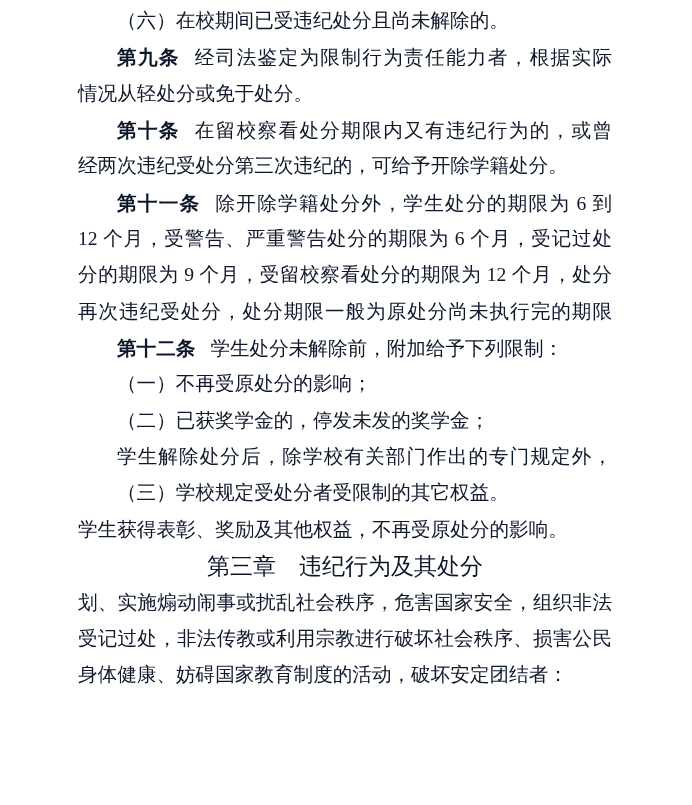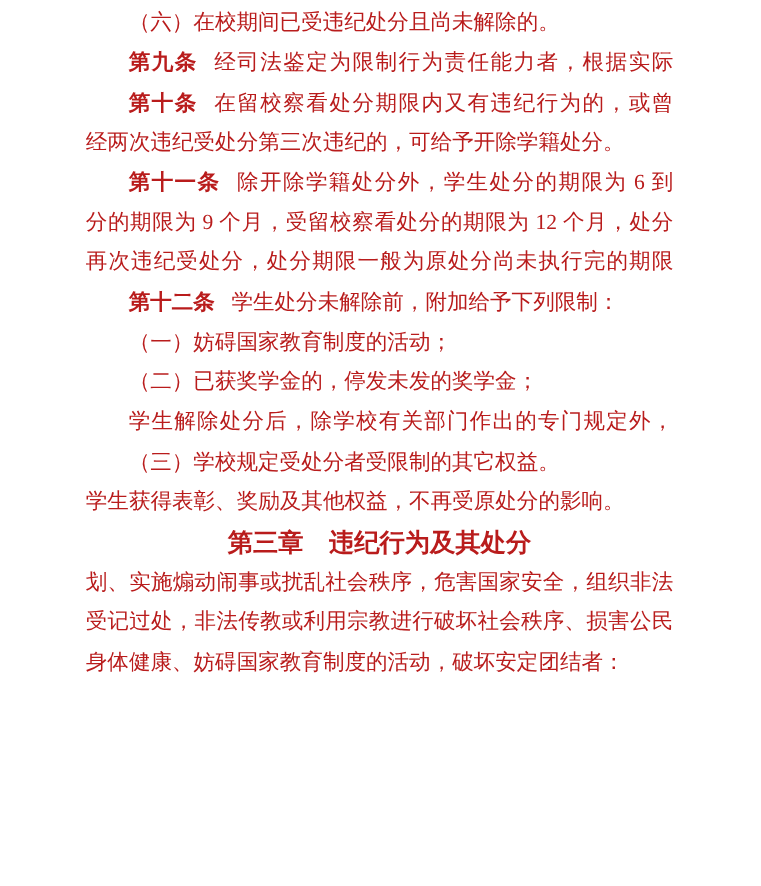--- a/index.html
+++ b/index.html
@@ -38,39 +38,41 @@
   .prefix {
     font-weight: bold;
     font-family: "Liberation Sans", "DejaVu Sans", sans-serif;
     margin-right: 15px;
     text-align: center;
   }
   .heading {
     height: 36.35px;
     line-height: 36.35px;
     text-align: center;
-    font-weight: bold;
+    font-weight: normal;
     font-size: 23px;
     font-family: "Liberation Sans", "DejaVu Sans", sans-serif;
   }
 </style>
 </head>
 <body>
 
 <div class="page" style="background: rgb(255, 255, 255);">
-  <div class="doc" style="color: #b91c1c;">
+  <div class="doc" style="color: #0f172a;">
       <div class="ln indent"><span>（六）在校期间已受违纪处分且尚未解除的。</span></div>
       <div class="ln indent jf"><span class="prefix">第九条</span><span>经司法鉴定为限制行为责任能力者，根据实际</span></div>
+      <div class="ln"><span>情况从轻处分或免于处分。</span></div>
       <div class="ln indent jf"><span class="prefix">第十条</span><span>在留校察看处分期限内又有违纪行为的，或曾</span></div>
       <div class="ln"><span>经两次违纪受处分第三次违纪的，可给予开除学籍处分。</span></div>
       <div class="ln indent jf"><span class="prefix">第十一条</span><span>除开除学籍处分外，学生处分的期限为 6 到</span></div>
+      <div class="ln jf"><span>12 个月，受警告、严重警告处分的期限为 6 个月，受记过处</span></div>
       <div class="ln jf"><span>分的期限为 9 个月，受留校察看处分的期限为 12 个月，处分</span></div>
       <div class="ln jf"><span>再次违纪受处分，处分期限一般为原处分尚未执行完的期限</span></div>
       <div class="ln indent"><span class="prefix">第十二条</span><span>学生处分未解除前，附加给予下列限制：</span></div>
-      <div class="ln indent"><span>（一）妨碍国家教育制度的活动；</span></div>
+      <div class="ln indent"><span>（一）不再受原处分的影响；</span></div>
       <div class="ln indent"><span>（二）已获奖学金的，停发未发的奖学金；</span></div>
       <div class="ln indent jf"><span>学生解除处分后，除学校有关部门作出的专门规定外，</span></div>
       <div class="ln indent"><span>（三）学校规定受处分者受限制的其它权益。</span></div>
       <div class="ln"><span>学生获得表彰、奖励及其他权益，不再受原处分的影响。</span></div>
       <div class="heading"><span>第三章　违纪行为及其处分</span></div>
       <div class="ln jf"><span>划、实施煽动闹事或扰乱社会秩序，危害国家安全，组织非法</span></div>
       <div class="ln jf"><span>受记过处，非法传教或利用宗教进行破坏社会秩序、损害公民</span></div>
       <div class="ln"><span>身体健康、妨碍国家教育制度的活动，破坏安定团结者：</span></div>
     </div>
 </div>

